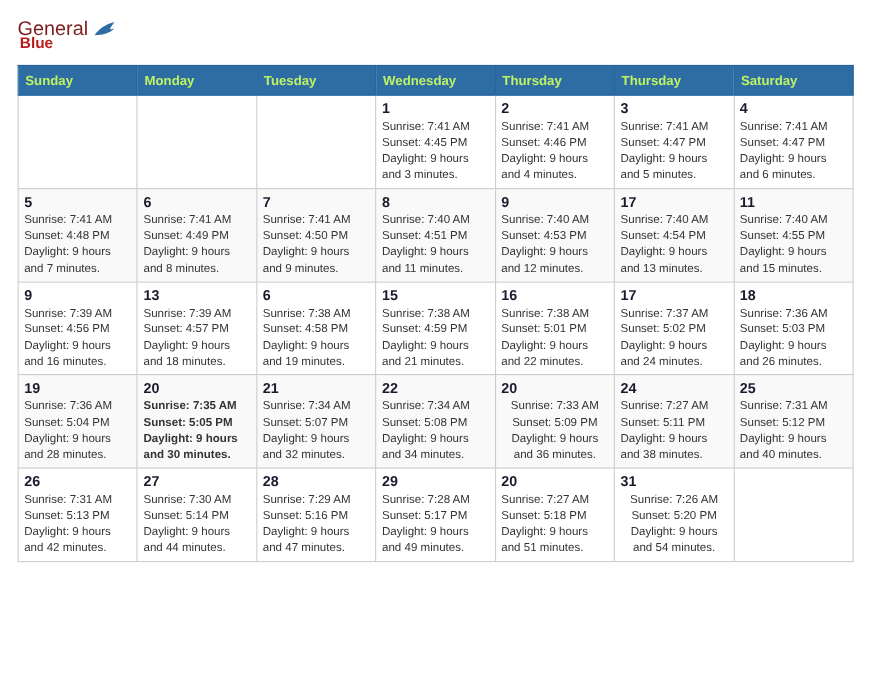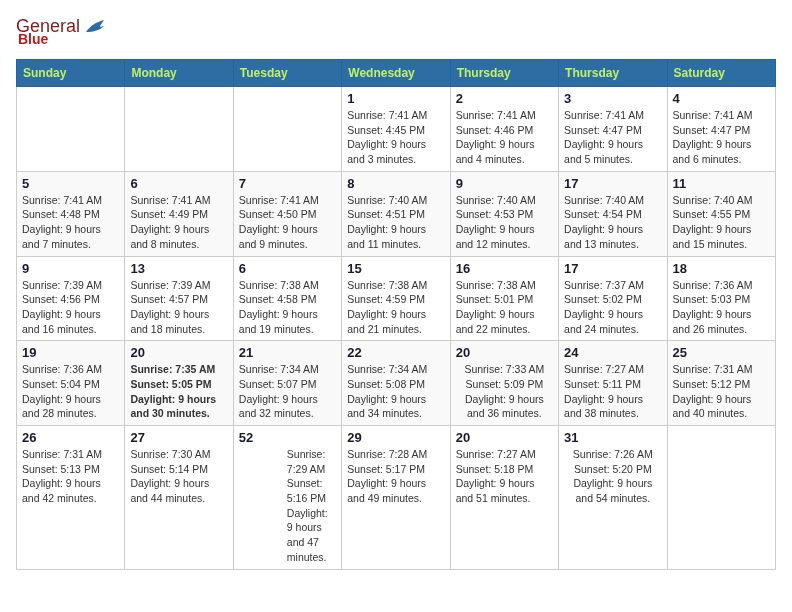--- a/index.html
+++ b/index.html
@@ -300,22 +300,22 @@
 and 42 minutes.</div>
         </td>
         <td>
           <div class="day-number">27</div>
           <div class="day-info" style="white-space: pre-line;">Sunrise: 7:30 AM
 Sunset: 5:14 PM
 Daylight: 9 hours
 and 44 minutes.</div>
         </td>
         <td>
-          <div class="day-number">52</div>
-          <div class="day-info" style="white-space: pre-line; margin-left: 48px;">Sunrise: 7:29 AM
+          <div class="day-number">28</div>
+          <div class="day-info" style="white-space: pre-line;">Sunrise: 7:29 AM
 Sunset: 5:16 PM
 Daylight: 9 hours
 and 47 minutes.</div>
         </td>
         <td>
           <div class="day-number">29</div>
           <div class="day-info" style="white-space: pre-line;">Sunrise: 7:28 AM
 Sunset: 5:17 PM
 Daylight: 9 hours
 and 49 minutes.</div>

